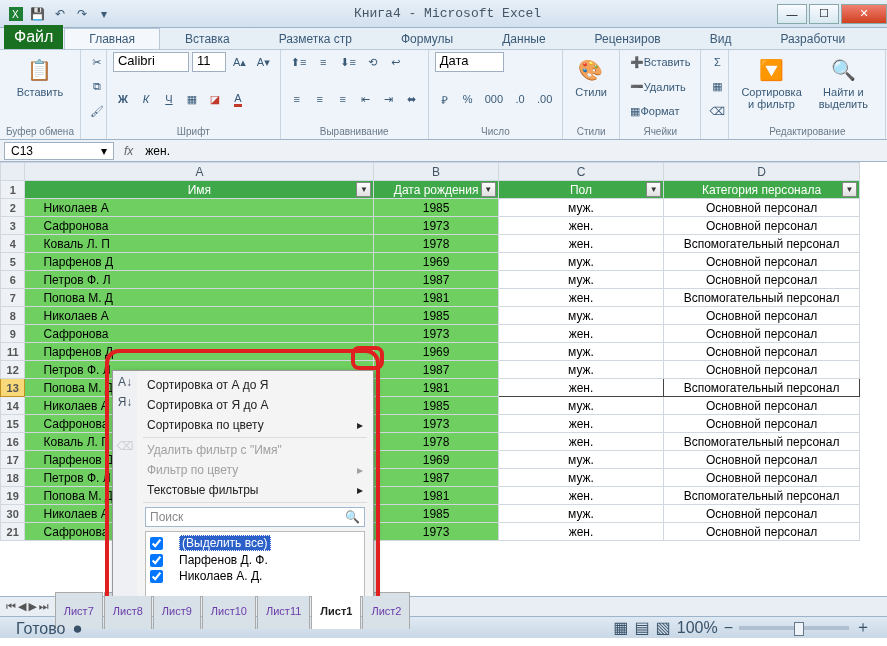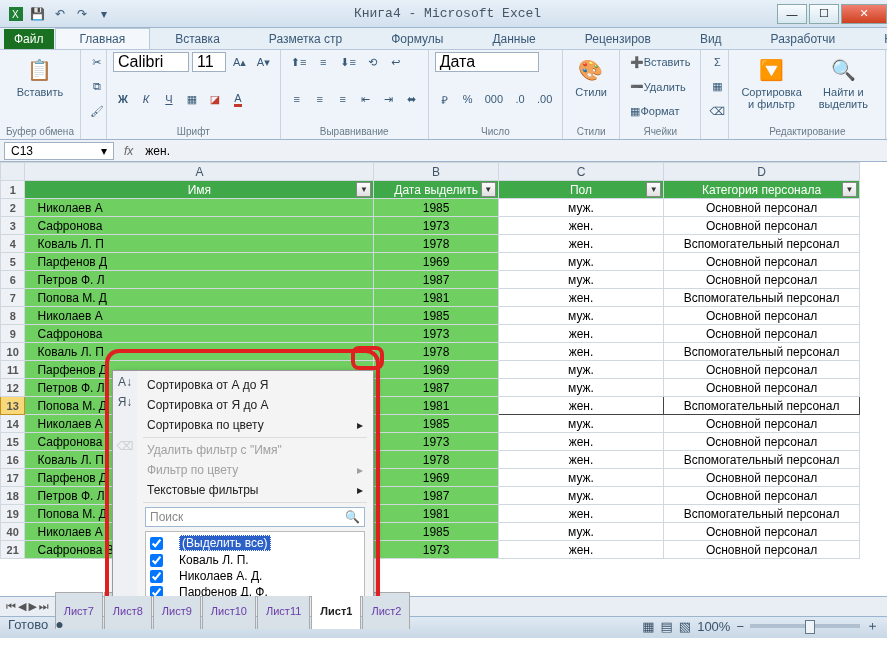--- a/index.html
+++ b/index.html
@@ -9,54 +9,54 @@
 .titlebar { height: 28px; background: linear-gradient(#e8f0f8,#d2e0ee); display:flex; align-items:center; border-bottom:1px solid #9db5cc; }
 .qat { display:flex; gap:2px; padding:0 6px; }
 .qat-btn { width:20px; height:20px; display:flex; align-items:center; justify-content:center; color:#3a5a78; }
 .title-txt { flex:1; text-align:center; color:#456; font-size:13px;font-family:Liberation Mono, monospace; }
 .winctl { display:flex; }
 .winbtn { width:30px; height:20px; border:1px solid #8aa; margin-left:2px; background:linear-gradient(#f8fcff,#d8e8f0); display:flex; align-items:center; justify-content:center; font-size:11px; }
 .winbtn.close { background:linear-gradient(#f08070,#d04020); color:#fff; width:46px; }
 
 
 .ribbon-tabs { height:22px; background:#e6eef6; display:flex; align-items:end; padding:0 4px; border-bottom:1px solid #b8c8d8; gap:1px; }
-.file-tab { background:#187020; color:#fff; padding:3px 10px; font-size:12px; }
+.file-tab { background:#187020; color:#fff; padding:3px 10px; font-size:16px; }
 .rtab { padding:3px 24px; font-size:12px; color:#3a5a78; white-space:nowrap; }
 .rtab.active { background:#f4f8fc; border:1px solid #b8c8d8; border-bottom:none; }
 .ribbon-tabs-right { margin-left:auto; display:flex; gap:6px; padding-right:8px; color:#3a5a78; }
 
 
 .ribbon { height:90px; background:#eef4fa; border-bottom:1px solid #9db5cc; display:flex; }
 .rgroup { border-right:1px solid #c8d4e0; padding:2px 6px 0; display:flex; flex-direction:column; justify-content:space-between; }
 .rgroup-label { font-size:10px; color:#6a7a8a; text-align:center; padding-bottom:2px; }
 .rrow { display:flex; gap:3px; align-items:center; margin-bottom:1px; }
 .rbtn { height:20px; min-width:20px; padding:0 3px; display:flex; align-items:center; justify-content:center; color:#3a5a78; font-size:11px; border:1px solid transparent; }
 .big-btn { display:flex; flex-direction:column; align-items:center; gap:2px; padding:4px 6px; font-size:11px; color:#3a5a78; text-align:center; }
 .big-ico { width:28px; height:28px; display:flex; align-items:center; justify-content:center; font-size:20px; }
-.sel { border:1px solid #a0b0c0; background:#fff; height:20px; padding:0 4px; font-size:16px; }
+.sel { border:1px solid #a0b0c0; background:#fff; height:20px; padding:0 4px; font-size:13px; }
 
 
 .fbar { height:22px; border-bottom:1px solid #9db5cc; display:flex; align-items:center; background:#eef2f6; }
 .namebox { width:110px; border:1px solid #a0b0c0; background:#fff; height:18px; margin:0 4px; padding:0 6px; display:flex; align-items:center; justify-content:space-between; }
 .fx { padding:0 6px; color:#666; font-style:italic; }
 .ftxt { flex:1; padding:0 6px; }
 
 
 .grid-wrap { position:relative; height:434px; overflow:hidden; }
 table.sheet { border-collapse:collapse; width:860px; table-layout:fixed; }
 .sheet th, .sheet td { border:1px solid #d0d7de; height:18px; font-size:12px; text-align:center; background:#fff; overflow:hidden; white-space:nowrap; }
 .sheet thead th { background:#e8eef4; color:#456; font-weight:normal; }
 .sheet th.corner { width:24px; background:#e8eef4; }
 .sheet th.rowhdr { width:24px; background:#eef2f6; font-size:11px; color:#555; }
 .sheet th.rowhdr.sel { background:#f8d878; border-color:#c09020; }
 .colA{width:342px}.colB{width:122px}.colC{width:162px}.colD{width:192px}
 .hdr-cell { background:#3fa848 !important; color:#fff; position:relative; }
 .hdr-cell .txt{ display:inline-block; }
 .filter-btn { position:absolute; right:2px; top:1px; width:15px; height:15px; background:linear-gradient(#fdfdfd,#e0e0e0); border:1px solid #888; display:flex; align-items:center; justify-content:center; font-size:8px; color:#333;}
-td.colA-cell { background:#6fcf60 !important; text-align:left; padding-left:12px; }
+td.colA-cell { background:#6fcf60 !important; text-align:left; padding-left:18px; }
 td.colB-cell { background:#6fcf60 !important; }
 tr.selrow td { }
 tr.selrow td.colC-cell, tr.selrow td.colD-cell { border:1px solid #444; }
 td.colC-cell,td.colD-cell{ }
 
 
 .red-ring { position:absolute; left:105px; top:187px; width:275px; height:370px; border:4px solid #e02020; border-radius:14px; pointer-events:none; z-index:30; }
 .red-ring2 { position:absolute; left:351px; top:184px; width:33px; height:24px; border:4px solid #e02020; border-radius:8px; z-index:30; }
 
 .dropdown { position:absolute; left:112px; top:208px; width:262px; background:#f4f4f4; border:1px solid #999; box-shadow:2px 2px 6px rgba(0,0,0,.3); z-index:20; display:flex; }
@@ -70,21 +70,21 @@
 .dd-list { margin:4px 8px; border:1px solid #bbb; background:#fff; height:126px; overflow:auto; padding:2px; }
 .dd-check { display:flex; align-items:center; gap:16px; padding:1px 2px; font-size:12px; }
 .dd-check input { margin:0; }
 .dd-check .sel-all { background:#2a60c8; color:#fff; padding:0 2px; border:1px dotted #fff; }
 
 
 .tabstrip { height:20px; background:#e8eef4; border-top:1px solid #9db5cc; display:flex; align-items:center; font-size:11px; padding:0 6px; gap:2px; }
 .sh-nav { display:flex; gap:2px; color:#555; }
 .sheet-tab { padding:12px 8px; border:1px solid #aaa; border-bottom:none; background:#d8e0e8; color:#6a3aa8;margin-top:7px; }
 .sheet-tab.active { background:#fff; font-weight:bold; color:#222; }
-.statusbar { height:22px; background:linear-gradient(#dfe9f3,#c9d8e6); display:flex; align-items:flex-start; padding:0 8px; font-size:13px; color:#3a5268; border-top:1px solid #9db5cc; }
+.statusbar { height:22px; background:linear-gradient(#dfe9f3,#c9d8e6); display:flex; align-items:flex-end; padding:0 16px; font-size:16px; color:#3a5268; border-top:1px solid #9db5cc; }
 .statusbar .right { margin-left:auto; display:flex; align-items:center; gap:6px; }
 .zoom-slider { width:110px; height:4px; background:#b0c0d0; position:relative; }
 .zoom-slider::after { content:""; position:absolute; left:50%; top:-4px; width:8px; height:12px; background:#eef4fa; border:1px solid #678; }
 
 svg { display:block; }
 </style>
 </head>
 <body>
 
 <div class="titlebar">
@@ -186,21 +186,21 @@
       <span class="rbtn">≡</span>
       <span class="rbtn">≡</span>
       <span class="rbtn">⇤</span>
       <span class="rbtn">⇥</span>
       <span class="rbtn">⬌</span>
     </div>
     <div class="rgroup-label">Выравнивание</div>
   </div>
   <div class="rgroup">
     <div class="rrow">
-        <div class="sel" style="width:104px">Дата</div>
+        <div class="sel" style="width:69px">Дата</div>
       </div>
     <div class="rrow">
       <span class="rbtn">₽</span>
       <span class="rbtn">%</span>
       <span class="rbtn">000</span>
       <span class="rbtn">.0</span>
       <span class="rbtn">.00</span>
     </div>
     <div class="rgroup-label">Число</div>
   </div>
@@ -274,21 +274,21 @@
       <th>A</th>
       <th>B</th>
       <th>C</th>
       <th>D</th>
     </tr>
   </thead>
   <tbody id="grid-body">
         <tr>
           <th class="rowhdr">1</th>
           <td class="hdr-cell"><span class="txt">Имя</span><span class="filter-btn">▼</span></td>
-          <td class="hdr-cell"><span class="txt">Дата выделить</span><span class="filter-btn">▼</span></td>
+          <td class="hdr-cell"><span class="txt">Дата рождения</span><span class="filter-btn">▼</span></td>
           <td class="hdr-cell"><span class="txt">Пол</span><span class="filter-btn">▼</span></td>
           <td class="hdr-cell"><span class="txt">Категория персонала</span><span class="filter-btn">▼</span></td>
         </tr>
         <tr>
           <th class="rowhdr">2</th>
   <td class="colA-cell">Николаев А</td>
   <td class="colB-cell">1985</td>
   <td class="colC-cell">муж.</td>
   <td class="colD-cell">Основной персонал</td>
         </tr>
@@ -333,27 +333,20 @@
   <td class="colB-cell">1985</td>
   <td class="colC-cell">муж.</td>
   <td class="colD-cell">Основной персонал</td>
         </tr>
         <tr>
           <th class="rowhdr">9</th>
   <td class="colA-cell">Сафронова</td>
   <td class="colB-cell">1973</td>
   <td class="colC-cell">жен.</td>
   <td class="colD-cell">Основной персонал</td>
-        </tr>
-        <tr>
-          <th class="rowhdr">10</th>
-  <td class="colA-cell">Коваль Л. П</td>
-  <td class="colB-cell">1978</td>
-  <td class="colC-cell">жен.</td>
-  <td class="colD-cell">Вспомогательный персонал</td>
         </tr>
         <tr>
           <th class="rowhdr">11</th>
   <td class="colA-cell">Парфенов Д</td>
   <td class="colB-cell">1969</td>
   <td class="colC-cell">муж.</td>
   <td class="colD-cell">Основной персонал</td>
         </tr>
         <tr>
           <th class="rowhdr">12</th>
@@ -405,21 +398,21 @@
   <td class="colD-cell">Основной персонал</td>
         </tr>
         <tr>
           <th class="rowhdr">19</th>
   <td class="colA-cell">Попова М. Д</td>
   <td class="colB-cell">1981</td>
   <td class="colC-cell">жен.</td>
   <td class="colD-cell">Вспомогательный персонал</td>
         </tr>
         <tr>
-          <th class="rowhdr">40</th>
+          <th class="rowhdr">30</th>
   <td class="colA-cell">Николаев А</td>
   <td class="colB-cell">1985</td>
   <td class="colC-cell">муж.</td>
   <td class="colD-cell">Основной персонал</td>
         </tr>
         <tr>
           <th class="rowhdr">21</th>
   <td class="colA-cell">Сафронова В. М.</td>
   <td class="colB-cell">1973</td>
   <td class="colC-cell">жен.</td>
@@ -464,29 +457,25 @@
           <span class="mag">🔍</span>
         </div>
     <div class="dd-list">
       <div class="dd-check">
             <input type="checkbox" checked="" style="">
             <span class="sel-all">(Выделить все)</span>
           </div>
       <div id="dd-items">
             <div class="dd-check">
               <input type="checkbox" checked="" style="">
-              <span>Коваль Л. П.</span>
+              <span>Парфенов Д. Ф.</span>
             </div>
             <div class="dd-check">
               <input type="checkbox" checked="" style="">
               <span>Николаев А. Д.</span>
-            </div>
-            <div class="dd-check">
-              <input type="checkbox" checked="" style="">
-              <span>Парфенов Д. Ф.</span>
             </div>
           </div>
     </div>
 
   </div>
 </div>
 
 <div class="red-ring"></div>
 <div class="red-ring2"></div>
 </div>

